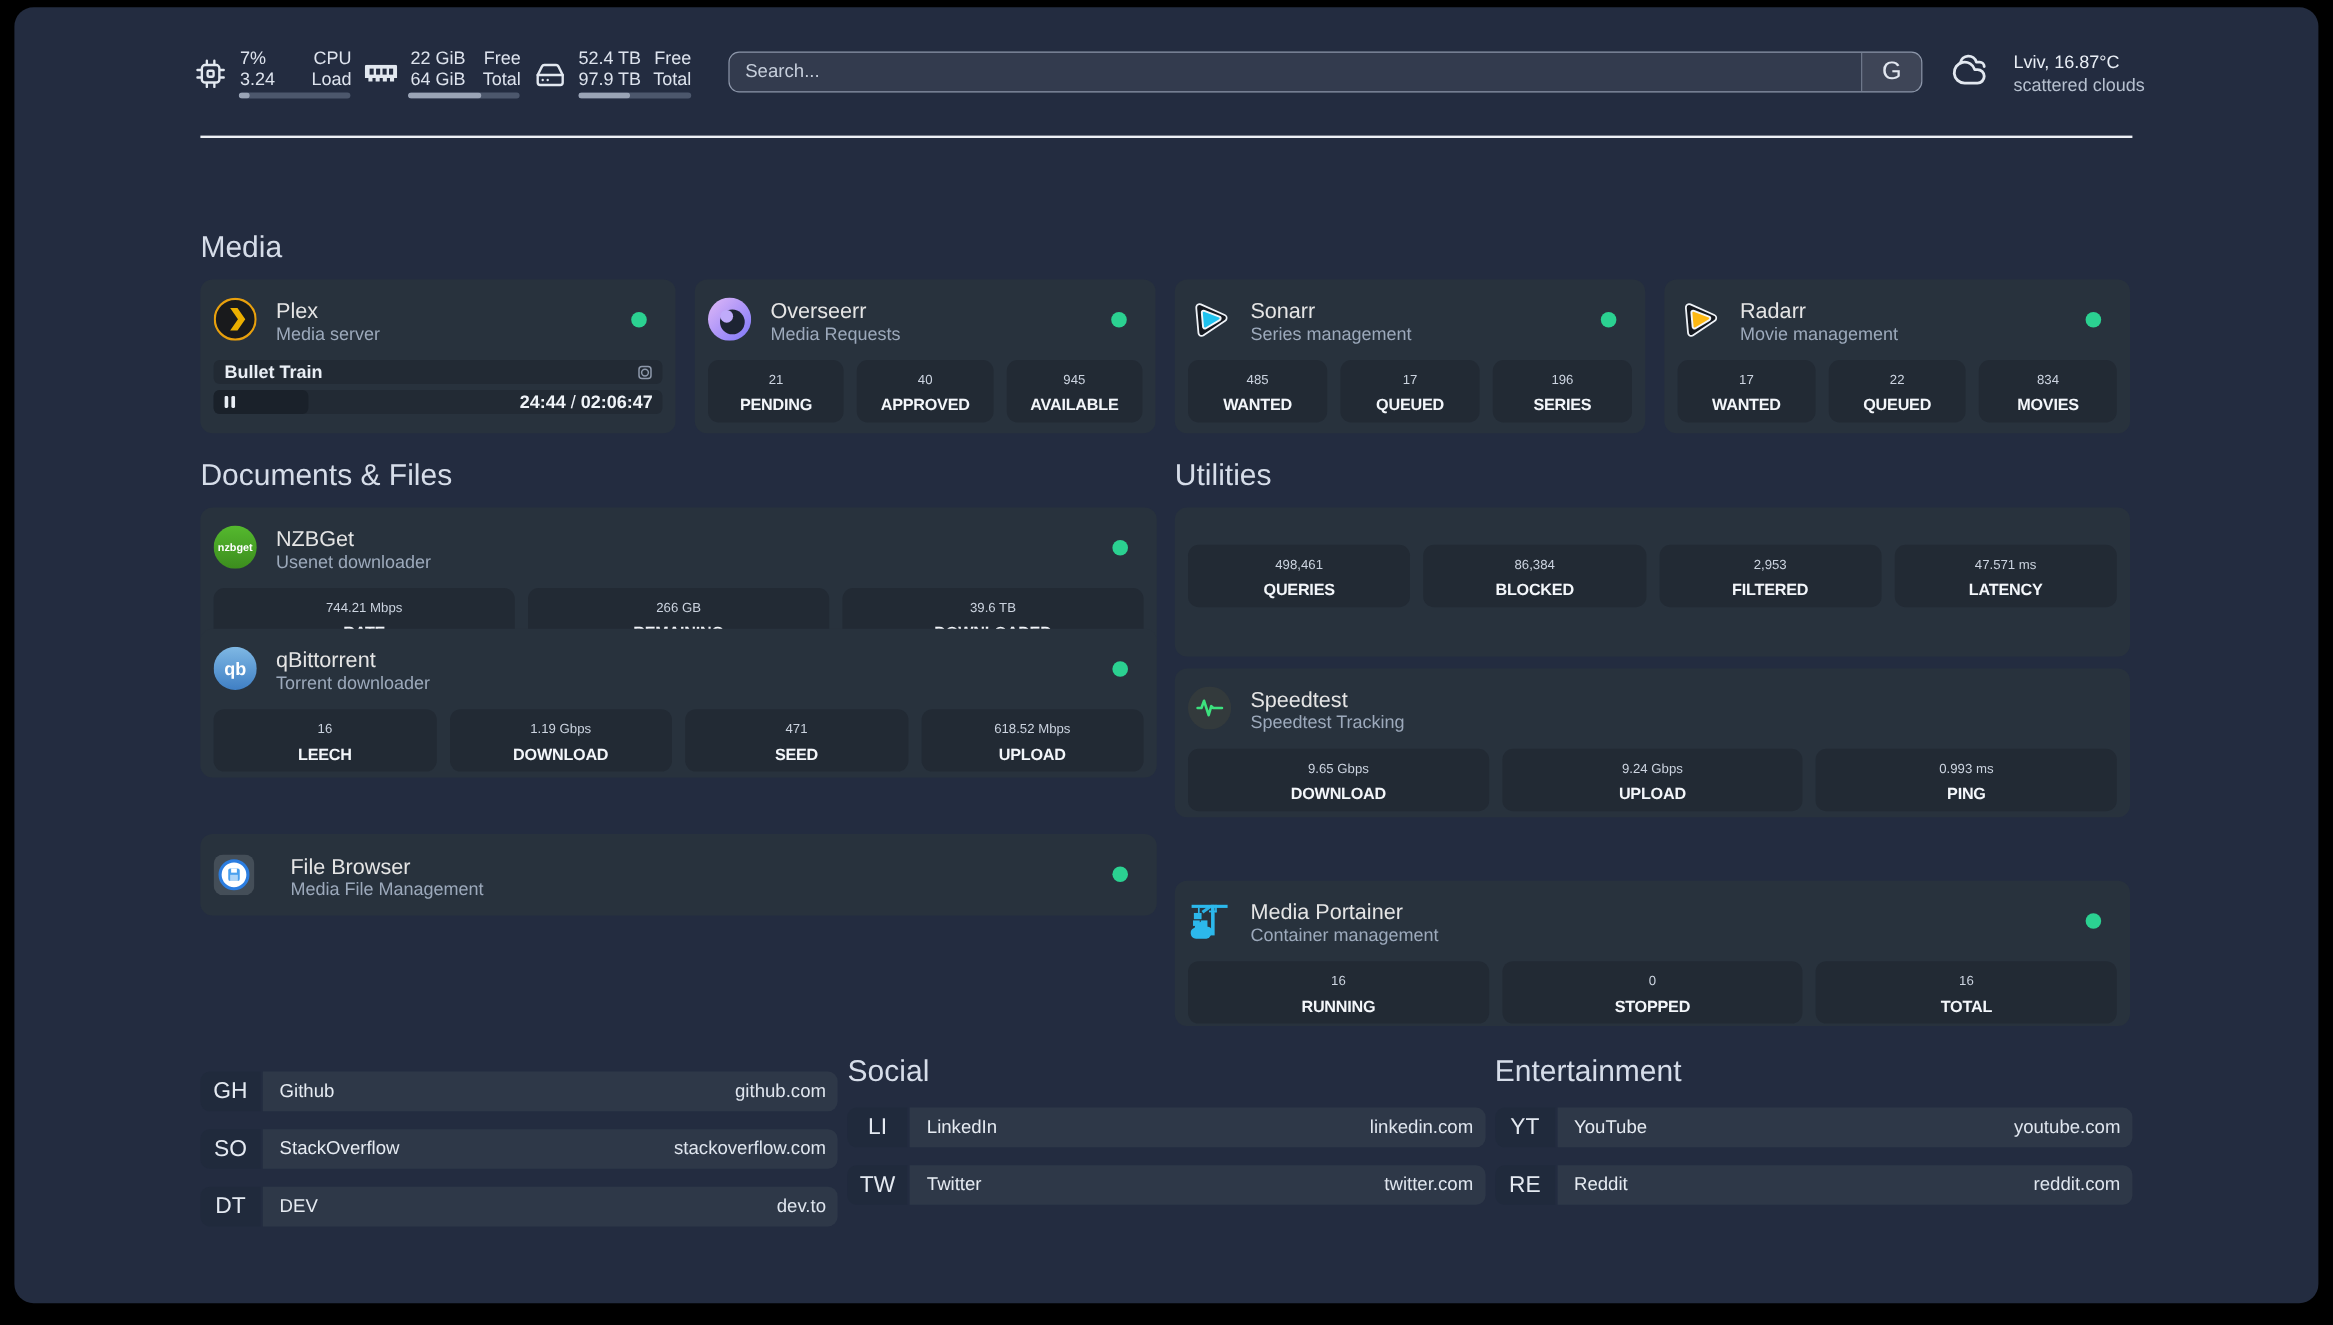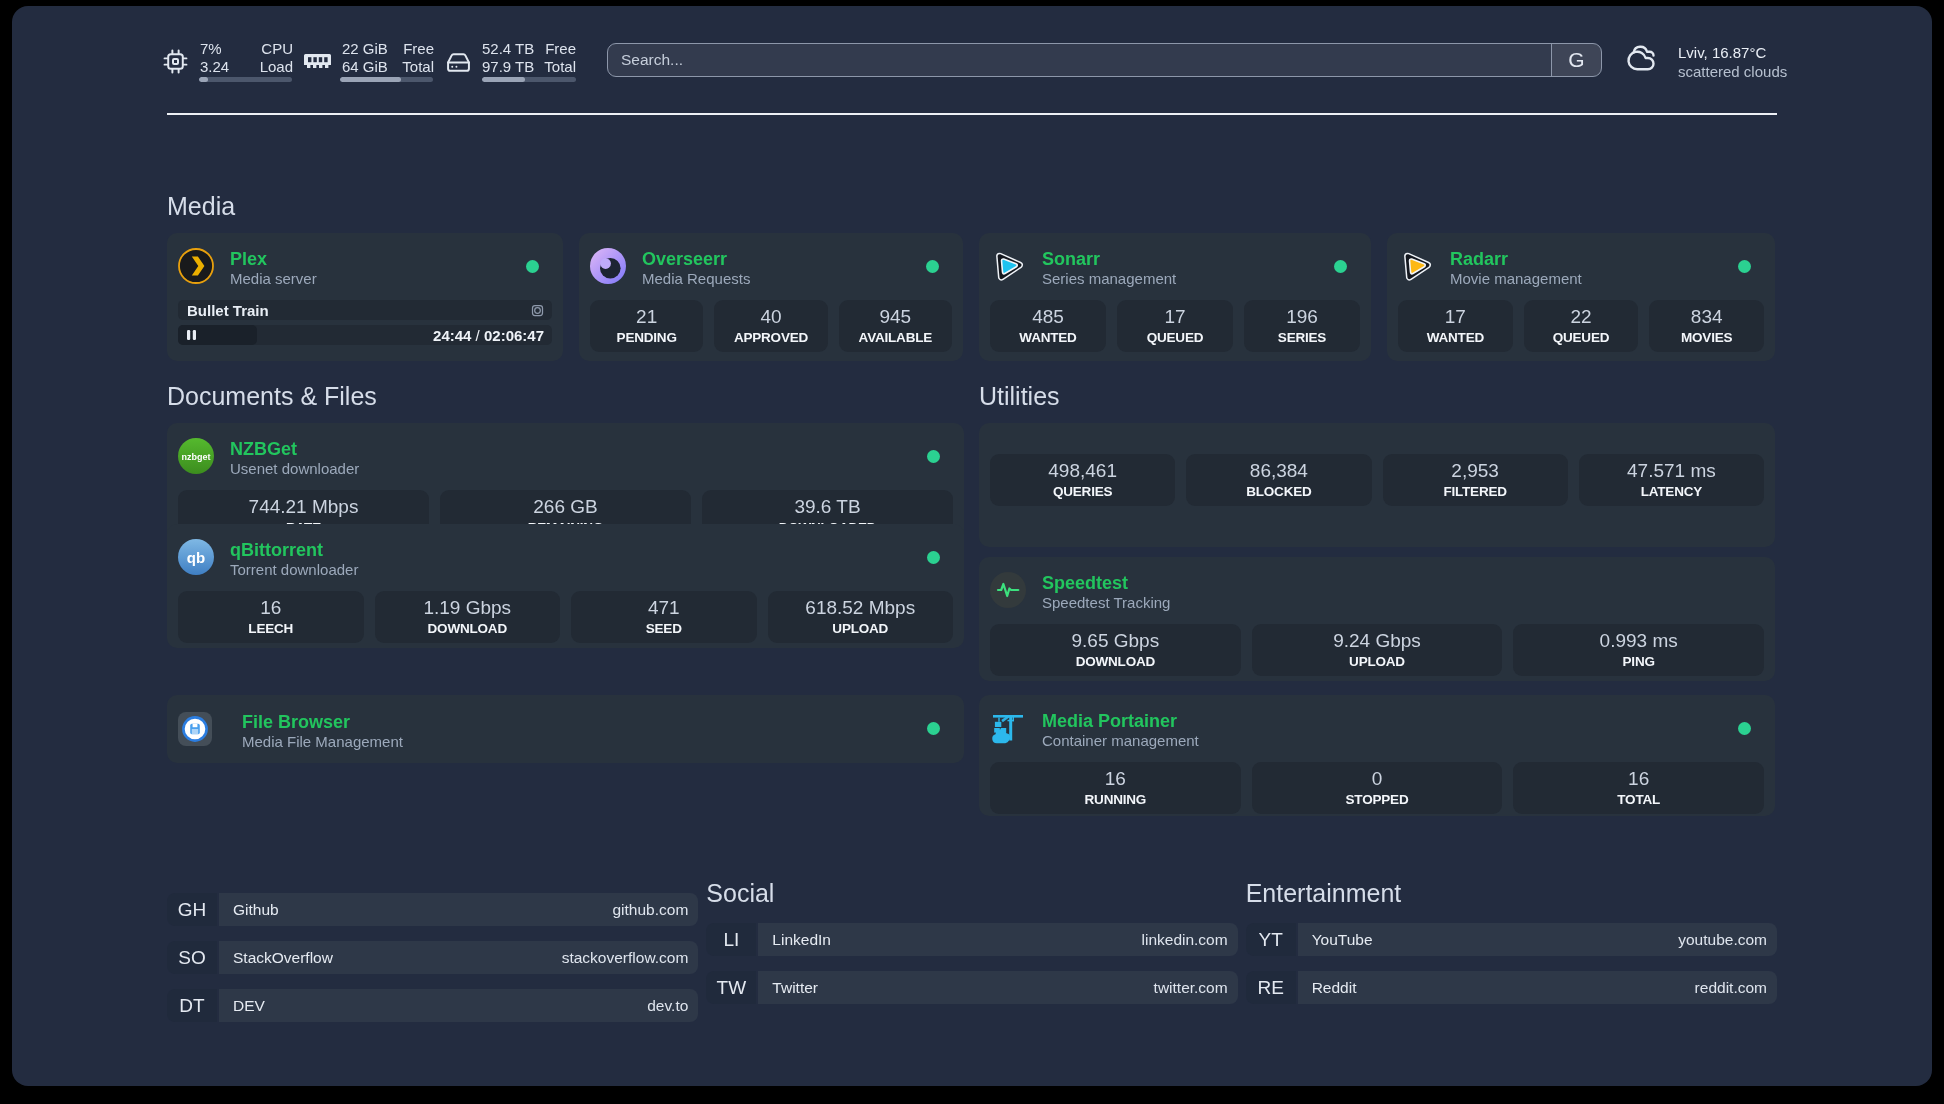--- a/index.html
+++ b/index.html
@@ -19,26 +19,26 @@
 #weather .l1{font-size:15px;color:#e9eef5}
 #weather .l2{font-size:15px;color:#b6c0cf}
 #hr{left:155px;top:107px;width:1610px;height:2px;background:#edf0f5}
 
 .shead{position:absolute;font-size:25px;color:#d6dde9;line-height:32px}
 .bhead{font-size:25px;color:#d6dde9;line-height:30px}
 
 .card{background:#28323d;border-radius:10px;position:relative;padding:15px 11px 8px}
 .chead{display:flex;align-items:center;gap:16px;height:36px}.chead .tx{margin-top:5px}
 .cicon{width:36px;height:36px;flex:none}
-.ct{font-size:18px;font-weight:700;color:#22c55e;line-height:19px}
+.ct{font-size:18px;font-weight:400;color:#e5e5e5;line-height:19px}
 .cs{font-size:15px;color:#9ca9bb;line-height:18px;margin-top:1px}
 .dot{position:absolute;width:13px;height:13px;border-radius:7px;background:#2bd191;right:24px;top:27px}
 .stats{display:flex;gap:11px;margin-top:16px}
 .stat{flex:1;height:52px;background:#222a34;border-radius:9px;display:flex;flex-direction:column;align-items:center;justify-content:center}
-.sv{font-size:19px;color:#ccd4e0;line-height:22px}
+.sv{font-size:11px;color:#ccd4e0;line-height:22px}
 .sl{font-size:13.5px;font-weight:700;color:#f3f6fa;line-height:19px;letter-spacing:-.2px}
 #media-grid{left:155px;top:227px;width:1610px;display:grid;grid-template-columns:396px 384px 392px 388px;gap:16px}
 #media-grid .card{height:128px}
 
 .prow{height:20px;background:#222a34;border-radius:5px;display:flex;align-items:center;padding:0 9px;position:relative}
 .prow.bt{margin-top:16px}
 .prow.pl{margin-top:5px;padding:0}
 .bt-t{font-size:15px;font-weight:700;color:#e9eef5}
 .elapsed{position:absolute;left:0;top:0;height:100%;width:21%;background:#1a212a;border-radius:5px}
 .ptime{position:absolute;right:8px;top:0;height:100%;display:flex;align-items:center;font-size:15px;font-weight:700;color:#eff3f8}
@@ -379,21 +379,21 @@
           <rect x="13.8" y="17" width="6.4" height="5.2" fill="#fff" opacity=".55"></rect>
         </svg>
     <div class="tx">
           <div class="ct">File Browser</div>
           <div class="cs">Media File Management</div>
         </div>
   </div>
   <div class="dot"></div>
 </div>
 
-<div class="abs card" style="left:967px;top:689px;width:796px;height:121px">
+<div class="abs card" style="left:967px;top:728px;width:796px;height:121px">
   <div class="chead">
     <svg class="cicon" viewBox="0 0 36 36" fill="#2cb8ec">
           <rect x="3" y="5" width="30" height="2.6"></rect>
           <rect x="19.2" y="5" width="3" height="25.5"></rect>
           <path d="M19.2 7.6 l-6.4 4.6 -1.5-2.1 6.4-4.6z" opacity=".95"></path>
           <rect x="8.3" y="7.6" width="1.4" height="4.2"></rect>
           <rect x="4.9" y="11.8" width="6.4" height="5.2"></rect>
           <rect x="4.2" y="18" width="5.6" height="4.6"></rect>
           <rect x="10.6" y="18" width="5.6" height="4.6"></rect>
           <path d="M15.3 33.2 h-8.6 a4.6 4.6 0 0 1 -1.2 -9 a5.6 5.6 0 0 1 10.9 -0.9 a4.2 4.2 0 0 1 2.6 7.3 a4.4 4.4 0 0 1 -3.7 2.6 Z"></path>

